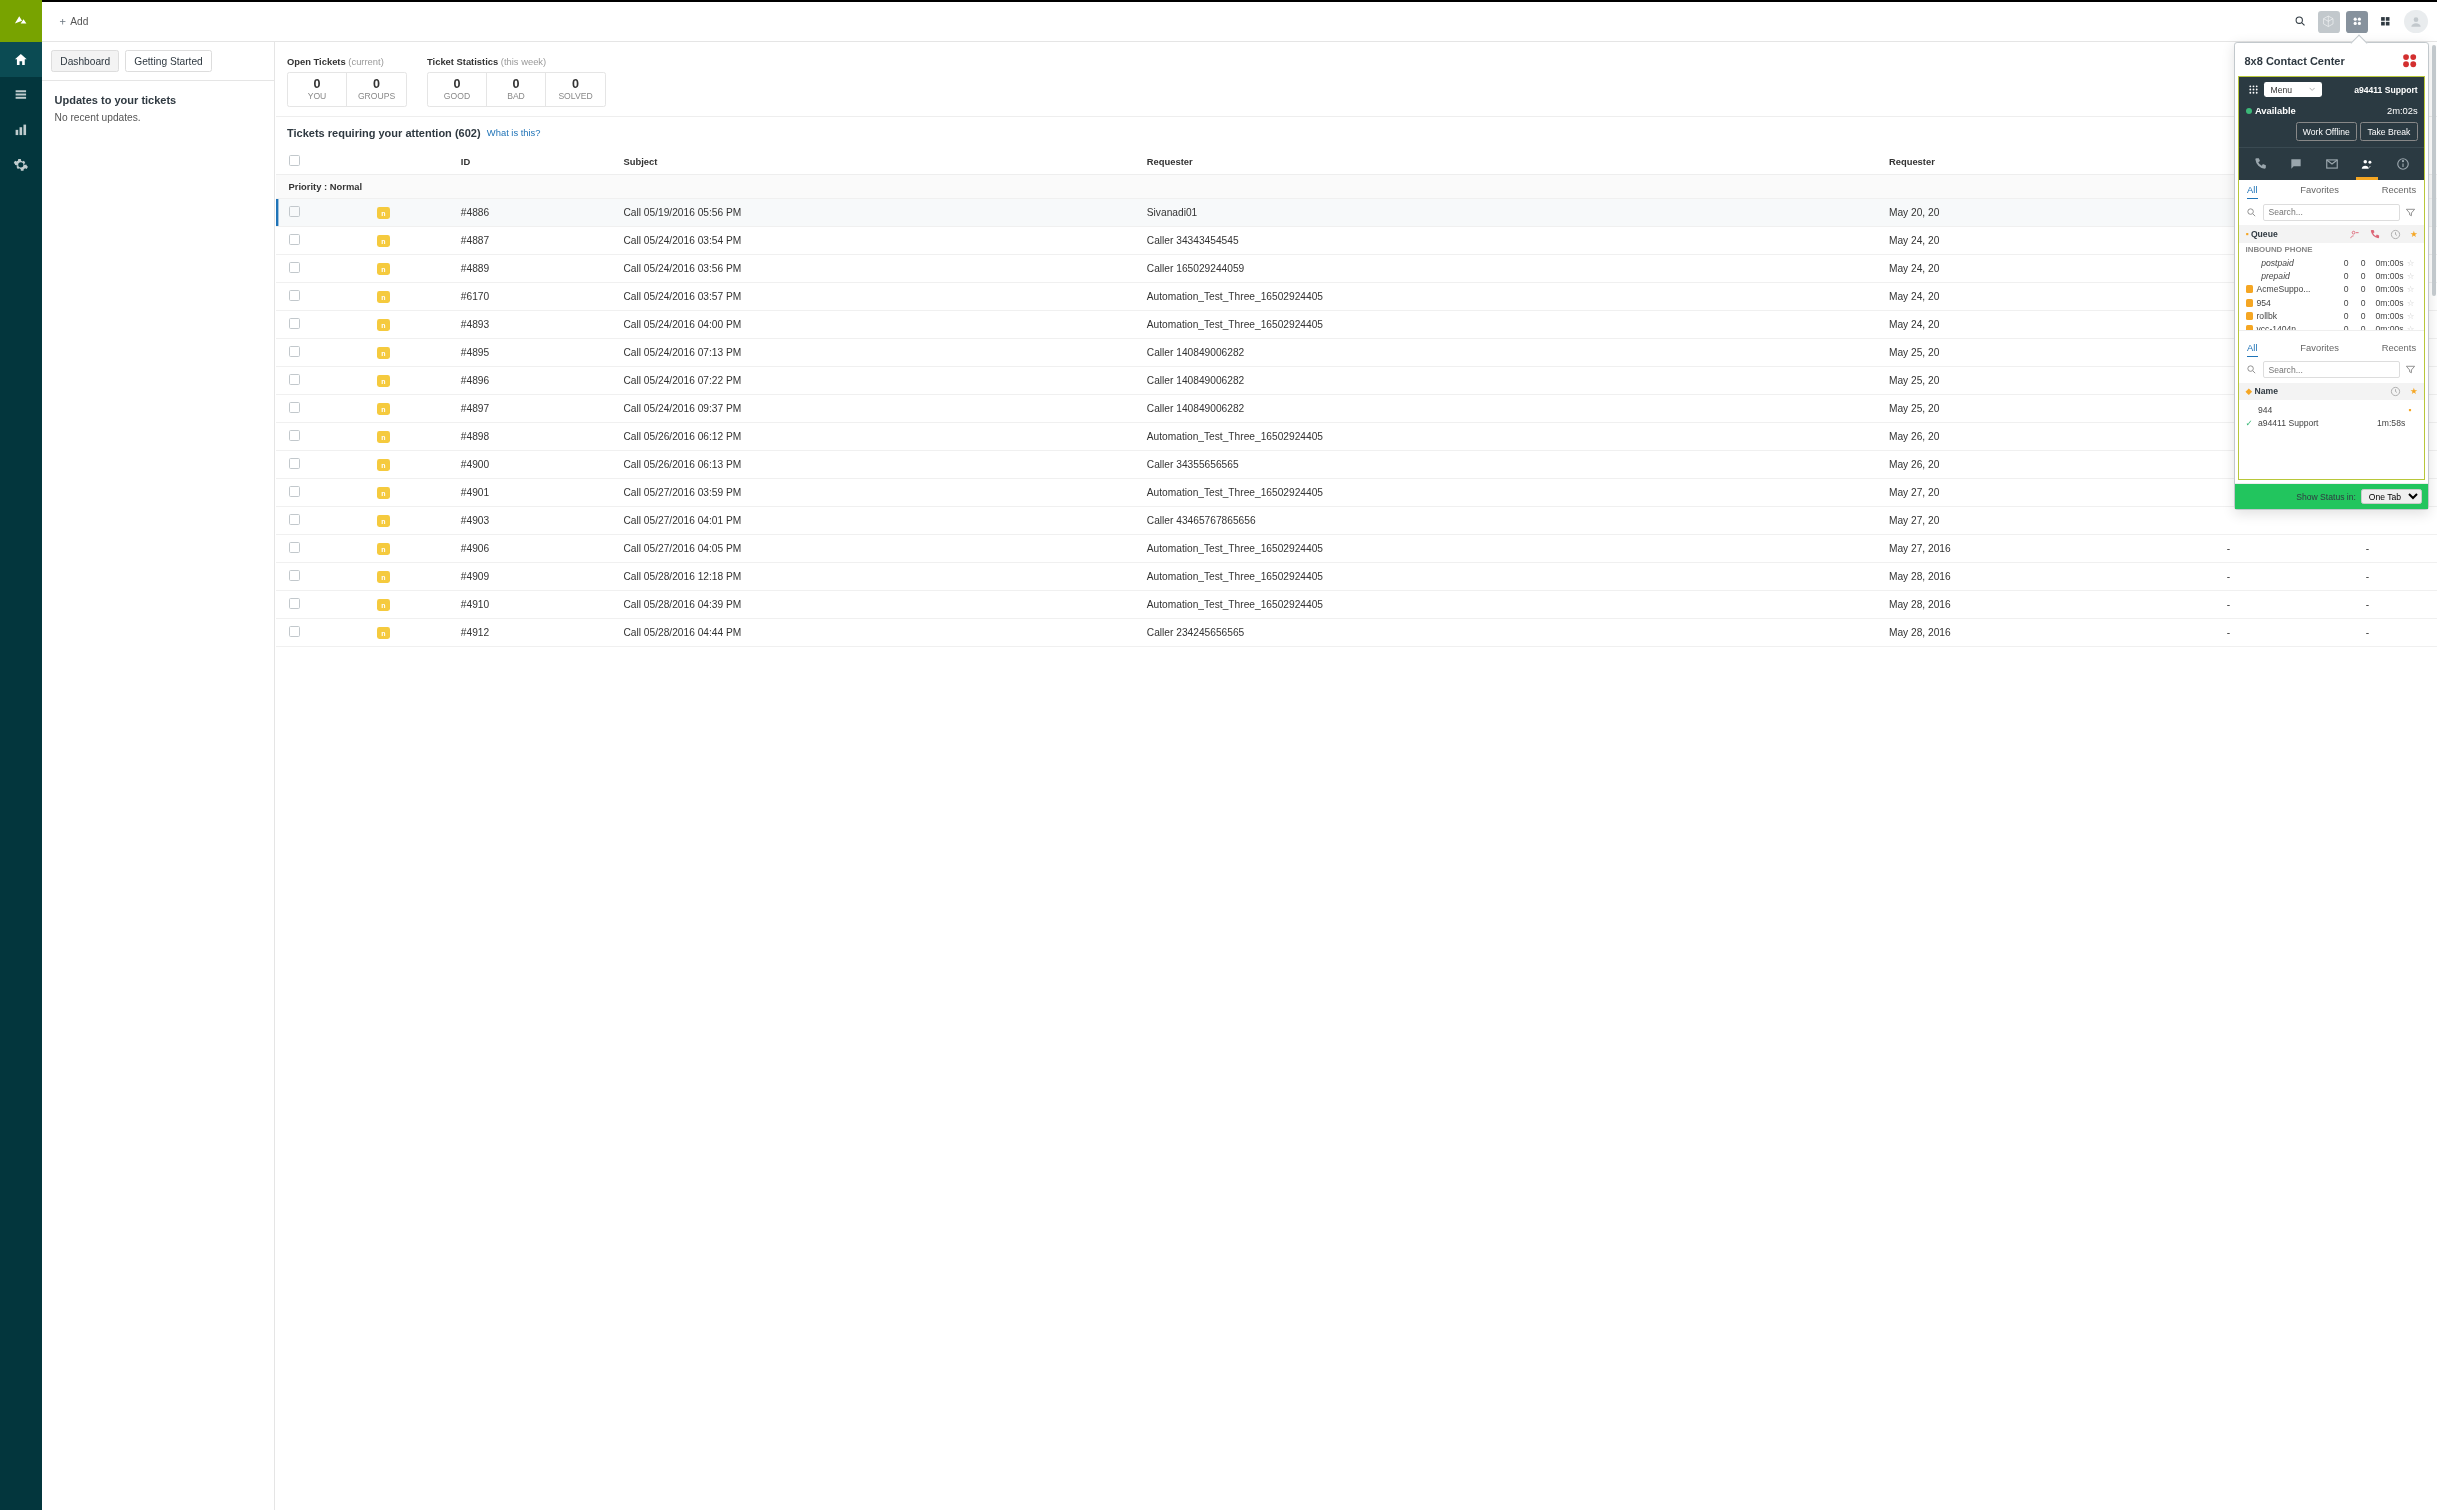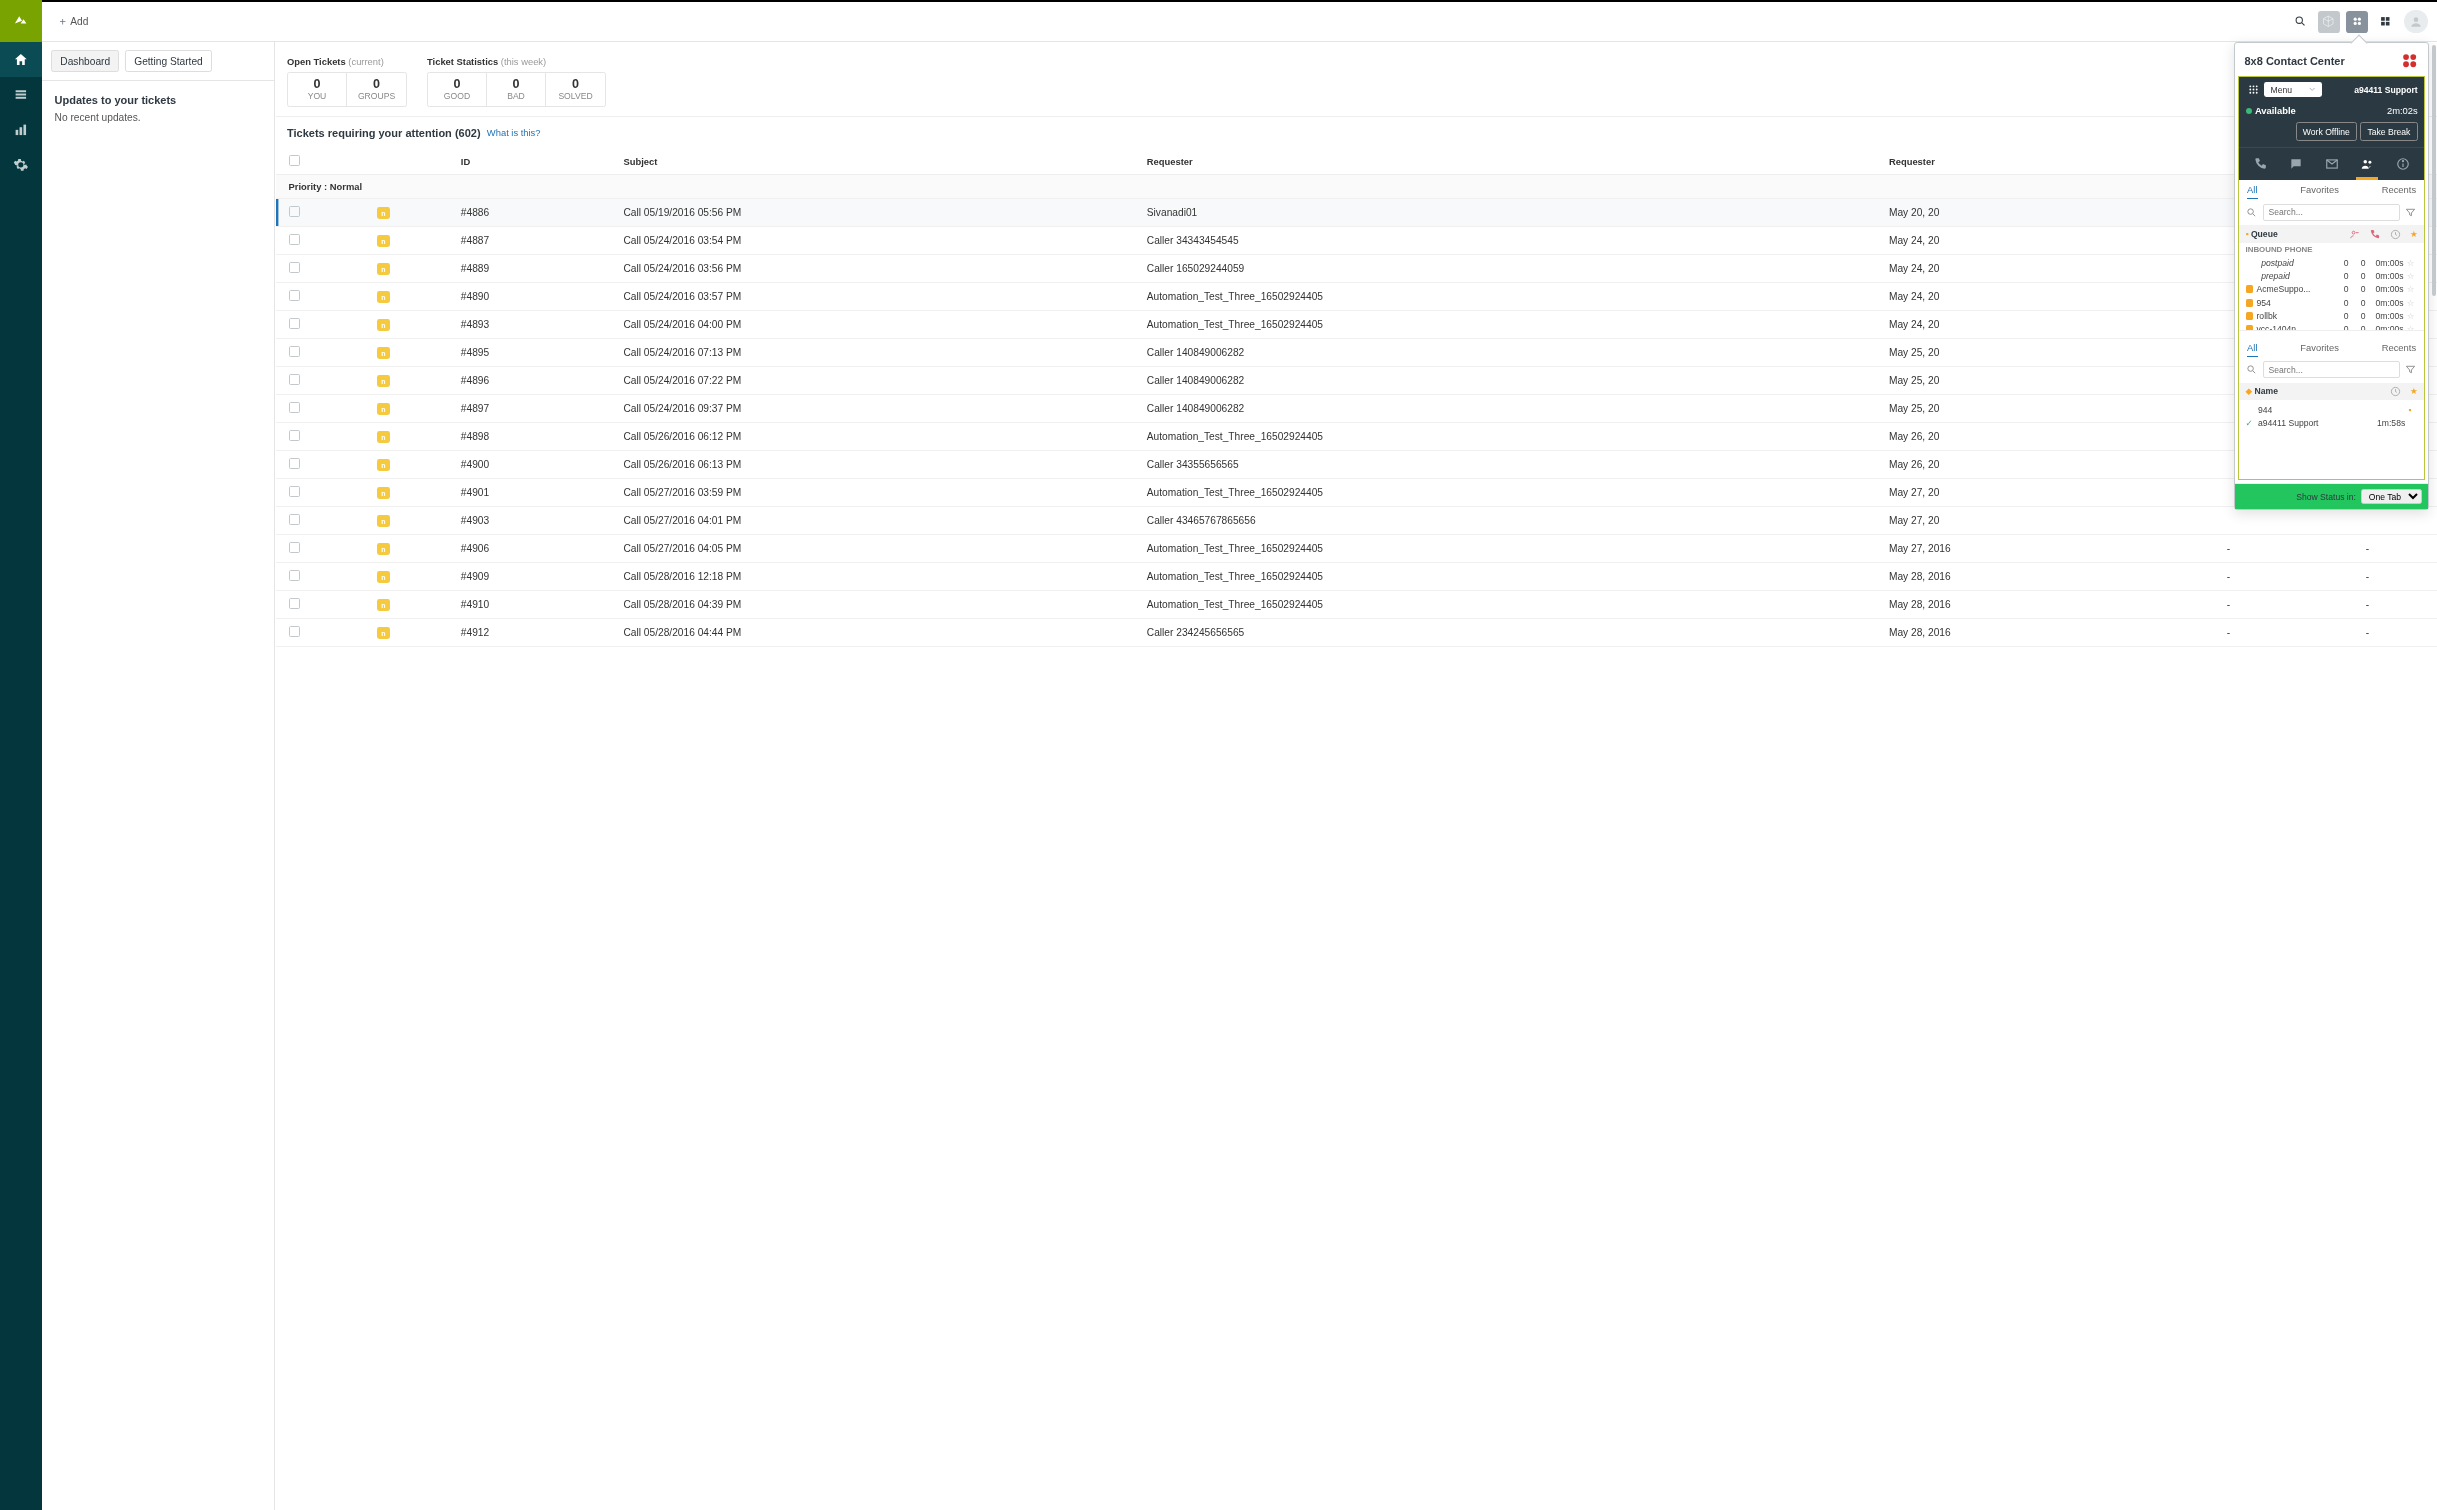--- a/index.html
+++ b/index.html
@@ -300,21 +300,21 @@
           <td class="col-id">#4889</td>
           <td class="col-subject">Call 05/24/2016 03:56 PM</td>
           <td class="col-requester-name">Caller 165029244059</td>
           <td class="col-date">May 24, 20</td>
           <td class="col-dash"></td>
           <td class="col-dash"></td>
         </tr>
         <tr>
           <td class="col-check"><span class="chk"></span></td>
           <td class="col-badge"><span class="ticket-badge">n</span></td>
-          <td class="col-id">#4890</td>
+          <td class="col-id">#6170</td>
           <td class="col-subject">Call 05/24/2016 03:57 PM</td>
           <td class="col-requester-name">Automation_Test_Three_16502924405</td>
           <td class="col-date">May 24, 20</td>
           <td class="col-dash"></td>
           <td class="col-dash"></td>
         </tr>
         <tr>
           <td class="col-check"><span class="chk"></span></td>
           <td class="col-badge"><span class="ticket-badge">n</span></td>
           <td class="col-id">#4893</td>

